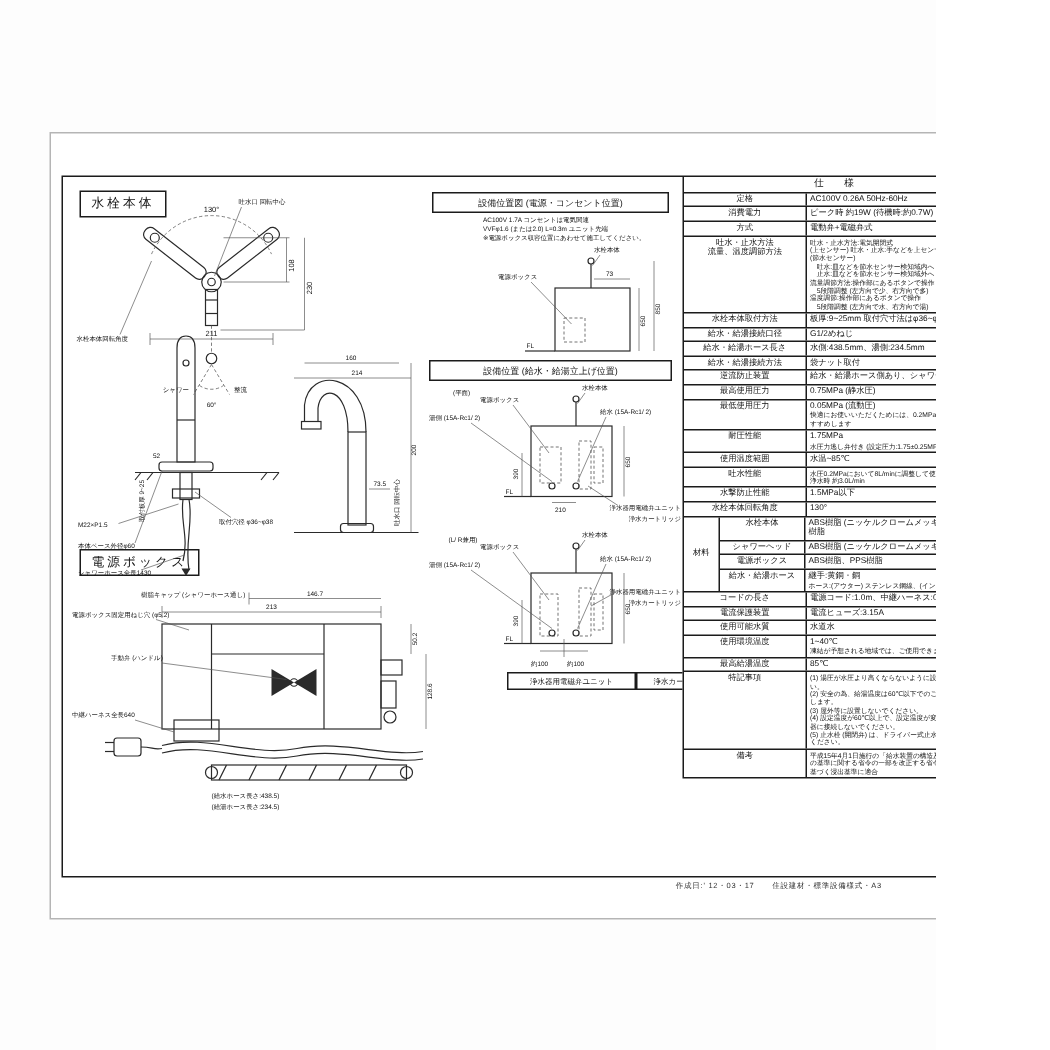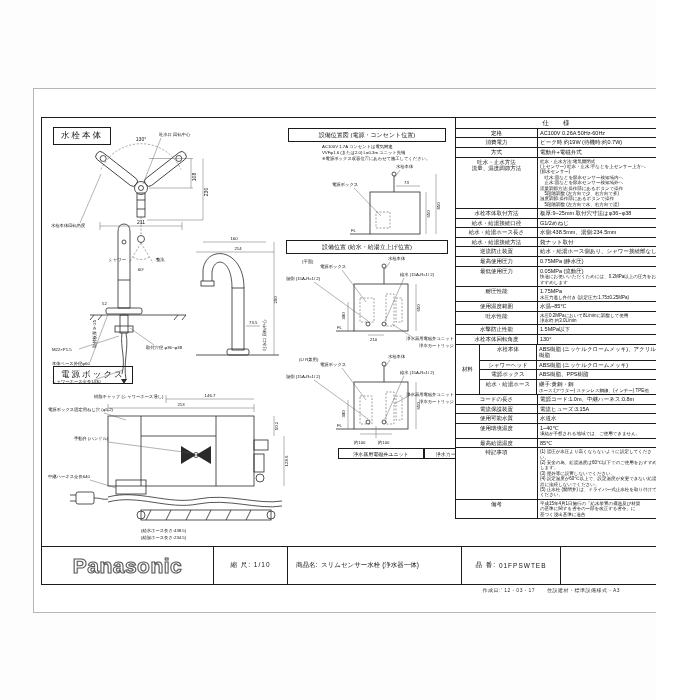--- a/index.html
+++ b/index.html
@@ -1,17 +1,17 @@
 <!DOCTYPE html>
 <html><head>
 <meta charset="utf-8">
 <style>
   html,body{margin:0;padding:0;background:#fff;}
   .page{position:relative;width:624px;height:700px;background:#fdfdfd;overflow:hidden;
-        font-family:"Liberation Sans","DejaVu Sans",sans-serif;color:#111;padding-left:32px;}
+        font-family:"Liberation Sans","DejaVu Sans",sans-serif;color:#111;}
   .outer{position:absolute;left:33px;top:88px;width:633px;height:523px;border:1px solid #b5b5b5;background:#fff;}
   .sheet{position:absolute;left:41px;top:117px;width:620px;height:466px;border:1.5px solid #1b1b1b;background:#fff;}
   .seclabel{position:absolute;border:1px solid #1b1b1b;background:#fff;font-size:8.5px;
             letter-spacing:2px;padding:2px 7px;white-space:nowrap;}
   .boxlabel{position:absolute;border:1px solid #1b1b1b;background:#fff;font-size:5px;
             text-align:center;padding:1.5px 2px;white-space:nowrap;}
   .drawtitle{position:absolute;border:1px solid #1b1b1b;background:#fff;font-size:6px;
              text-align:center;padding:1.5px 2px;white-space:nowrap;}
   svg.draw{position:absolute;overflow:visible;}
   .ln{fill:none;stroke:#2a2a2a;stroke-width:0.8;}
@@ -552,32 +552,19 @@
             </div>
             <div class="sv">
               <div class="small">平成15年4月1日施行の「給水装置の構造及び材質</div>
               <div class="small">の基準に関する省令の一部を改正する省令」に</div>
               <div class="small">基づく浸出基準に適合</div>
             </div>
           </div>
         </div>
     </div>
 
-    <div class="tb">
-      <div class="tbc logo">Panasonic</div>
-      <div class="tbc scale">縮 尺: 1/10</div>
-      <div class="tbc prod">
-        <span>商品名:</span>&nbsp;&nbsp;
-        <span>スリムセンサー水栓 (浄水器一体)</span>
-      </div>
-      <div class="tbc part">
-        <span>品 番:</span>&nbsp;
-        <span>01FPSWTEB</span>
-      </div>
-      <div class="tbc blank"></div>
-    </div>
   </div>
 
   <div class="footer-note">
     <span>作成日:' 12・03・17</span>
     <span>住設建材・標準設備様式・A3</span>
   </div>
 </div>
 
 </body></html>

